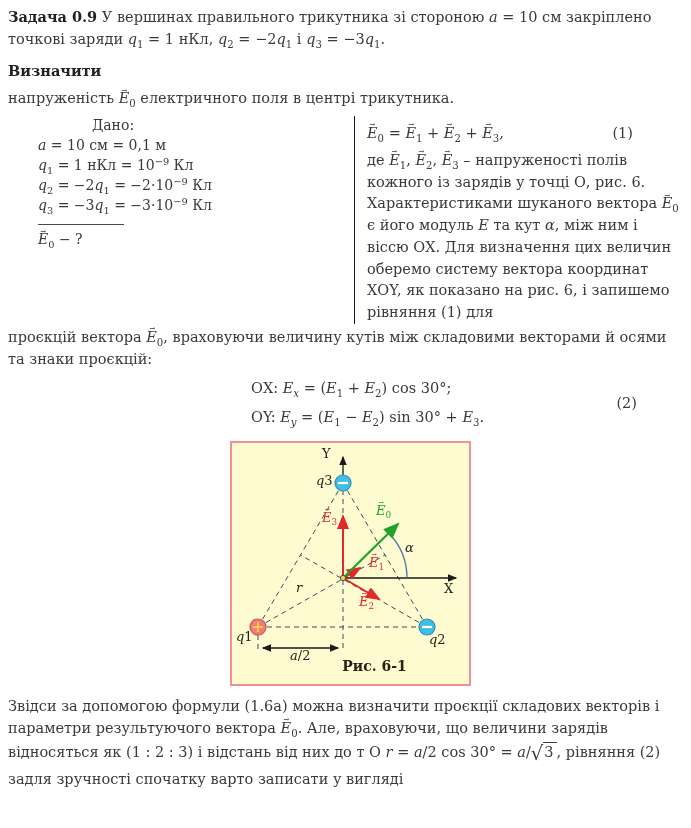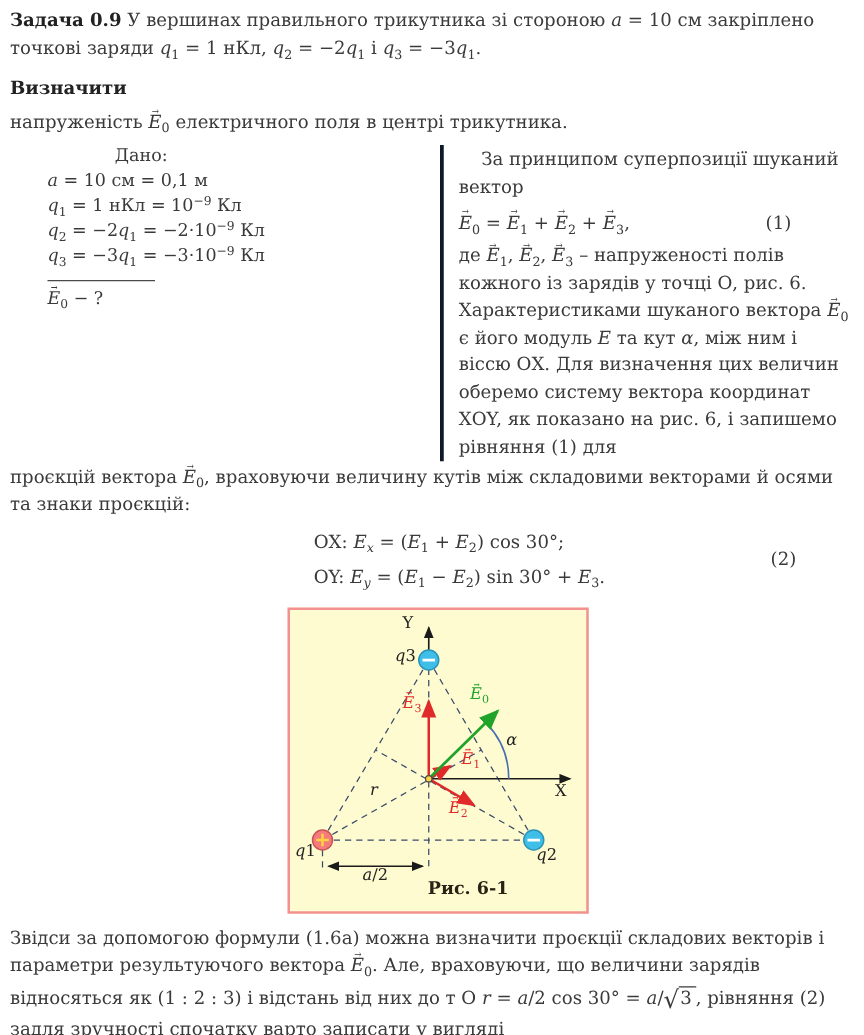--- a/index.html
+++ b/index.html
@@ -18,21 +18,21 @@
   }
   b,.bold{font-weight:700;color:#222;}
   sub{font-size:0.70em;vertical-align:-0.38em;line-height:0;}
   sup{font-size:0.70em;vertical-align:0.5em;line-height:0;}
   i{font-style:italic;}
   .vec{position:relative;display:inline-block;font-style:italic;line-height:1;}
   .vec::before{content:"→";position:absolute;top:-0.62em;left:50%;
     transform:translateX(-46%) scaleX(.75);font-size:0.62em;font-style:normal;}
   
   .columns{display:flex;margin-top:6px;}
-  .col-left{width:347px;border-right:3px solid #0f172a;flex:none;}
+  .col-left{width:347px;border-right:1px solid #0f172a;flex:none;}
   .given-inner{margin-left:30px;width:190px;font-size:14px;line-height:1.42;}
   .given-title{text-align:center;width:150px;}
   .given-answer{border-top:1px solid #4a4a4a;width:86px;margin-top:9px;padding-top:5px;}
   .col-right{flex:1;padding-left:12px;}
   .sol-heading{text-align:center;font-weight:700;color:#222;}
   .sol-intro{text-indent:18px;margin-top:2px;}
   .eq-row{position:relative;margin:7px 0 5px 0;text-align:left;}
   .eq-num{position:absolute;right:48px;top:0;}
   
   .eq2-block{position:relative;margin:4px 0 8px 243px;line-height:1.95;}
@@ -80,21 +80,20 @@
     <div class="given-inner">
       <div class="given-title">Дано:</div>
       <div><i>a</i> = 10 см = 0,1 м</div>
       <div><i>q</i><sub>1</sub> = 1 нКл = 10<sup>−9</sup> Кл</div>
       <div><i>q</i><sub>2</sub> = −2<i>q</i><sub>1</sub> = −2·10<sup>−9</sup> Кл</div>
       <div><i>q</i><sub>3</sub> = −3<i>q</i><sub>1</sub> = −3·10<sup>−9</sup> Кл</div>
       <div class="given-answer"><span class="vec"><i>E</i></span><sub>0</sub> − ?</div>
     </div>
   </div>
   <div class="col-right">
-    <div class="sol-intro">За принципом суперпозиції шуканий вектор</div>
     <div class="eq-row">
       <span><span class="vec"><i>E</i></span><sub>0</sub> = <span class="vec"><i>E</i></span><sub>1</sub> + <span class="vec"><i>E</i></span><sub>2</sub> + <span class="vec"><i>E</i></span><sub>3</sub>,</span>
       <span class="eq-num">(1)</span>
     </div>
     <div>де <span class="vec"><i>E</i></span><sub>1</sub>, <span class="vec"><i>E</i></span><sub>2</sub>, <span class="vec"><i>E</i></span><sub>3</sub> – напруженості полів кожного із зарядів у точці О, рис. 6. Характеристиками шуканого вектора <span class="vec"><i>E</i></span><sub>0</sub> є його модуль <i>E</i> та кут <i>α</i>, між ним і віссю ОХ. Для визначення цих величин оберемо систему вектора координат ХОY, як показано на рис. 6, і запишемо рівняння (1) для</div>
   </div>
 </div>
 
 <p style="margin-top:3px;">проєкцій вектора <span class="vec"><i>E</i></span><sub>0</sub>, враховуючи величину кутів між складовими векторами й осями та знаки проєкцій:</p>
 

